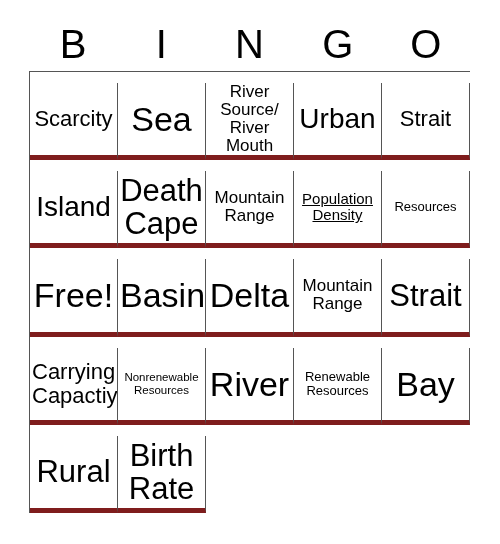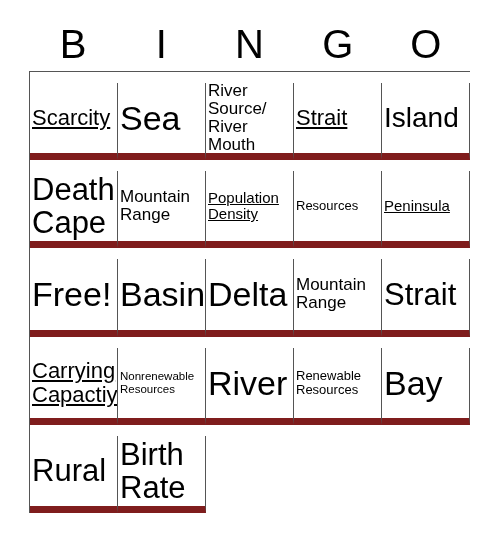--- a/index.html
+++ b/index.html
@@ -59,44 +59,45 @@
     border-left: 1px solid #555555;
     display: grid;
     grid-template-columns: repeat(5, 1fr);
     grid-template-rows: repeat(5, 1fr);
     background: #ffffff;
   }
 
   .bingo-cell {
     box-sizing: border-box;
     border-right: 1px solid #555555;
-    border-bottom: 7px solid #7f1d1d;
+    border-bottom: 5px solid #7f1d1d;
     display: flex;
     align-items: center;
     justify-content: center;
+    text-align: center;
     padding: 1px 2px;
     overflow: hidden;
     background: #ffffff;
     margin-top: 11px;
   }
 
   .bingo-cell .cell-text {
     display: block;
     width: 100%;
     line-height: 1.07;
     white-space: pre-line;
     word-break: normal;
     color: #000000;
   }
 
   
   .fs-xxl .cell-text { font-size: 34px; }
   .fs-xl  .cell-text { font-size: 31px; }
   .fs-l   .cell-text { font-size: 28px; }
-  .fs-m   .cell-text { font-size: 22px; text-decoration: underline; }
+  .fs-m   .cell-text { font-size: 22px; }
   .fs-s   .cell-text { font-size: 17px; }
   .fs-xs  .cell-text { font-size: 15px; text-decoration: underline; }
   .fs-xxs .cell-text { font-size: 13px; }
   .fs-tin .cell-text { font-size: 11.5px; }
 </style>
 </head>
 <body>
 
 <div id="bingo-card">
 
@@ -114,43 +115,43 @@
       </div>
       <div class="bingo-cell fs-xxl">
         <span class="cell-text">Sea</span>
       </div>
       <div class="bingo-cell fs-s">
         <span class="cell-text">River
 Source/
 River
 Mouth</span>
       </div>
+      <div class="bingo-cell fs-l">
+        <span class="cell-text">Urban</span>
+      </div>
       <div class="bingo-cell fs-m">
         <span class="cell-text">Strait</span>
       </div>
       <div class="bingo-cell fs-l">
         <span class="cell-text">Island</span>
       </div>
       <div class="bingo-cell fs-xl">
         <span class="cell-text">Death
 Cape</span>
       </div>
       <div class="bingo-cell fs-s">
         <span class="cell-text">Mountain
 Range</span>
       </div>
       <div class="bingo-cell fs-xs">
         <span class="cell-text">Population
 Density</span>
       </div>
       <div class="bingo-cell fs-xxs">
         <span class="cell-text">Resources</span>
-      </div>
-      <div class="bingo-cell fs-xs">
-        <span class="cell-text">Peninsula</span>
       </div>
       <div class="bingo-cell fs-xxl">
         <span class="cell-text">Free!</span>
       </div>
       <div class="bingo-cell fs-xxl">
         <span class="cell-text">Basin</span>
       </div>
       <div class="bingo-cell fs-xxl">
         <span class="cell-text">Delta</span>
       </div>

